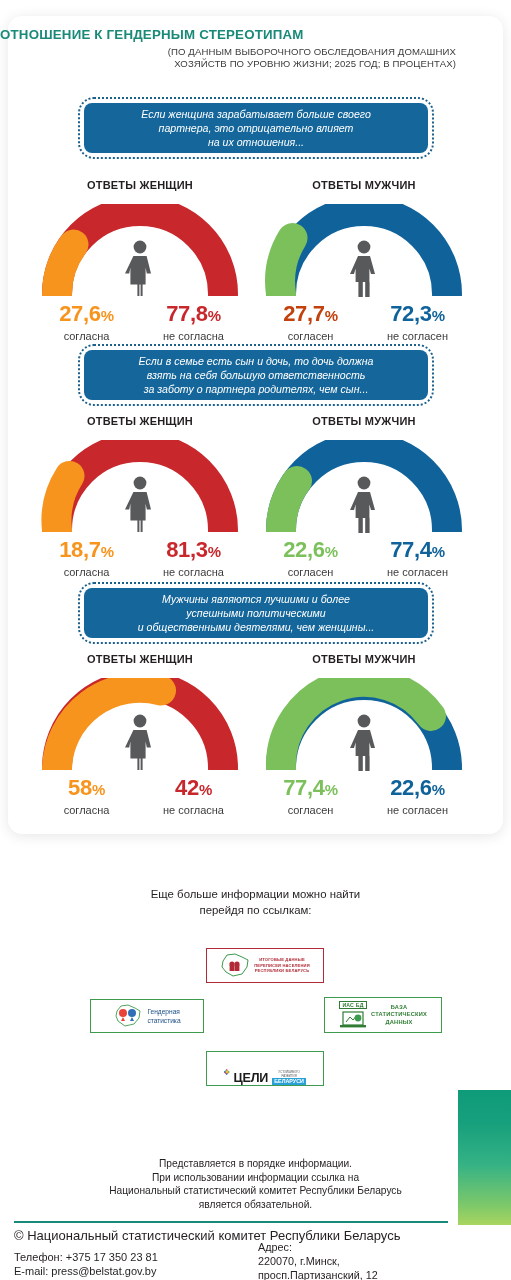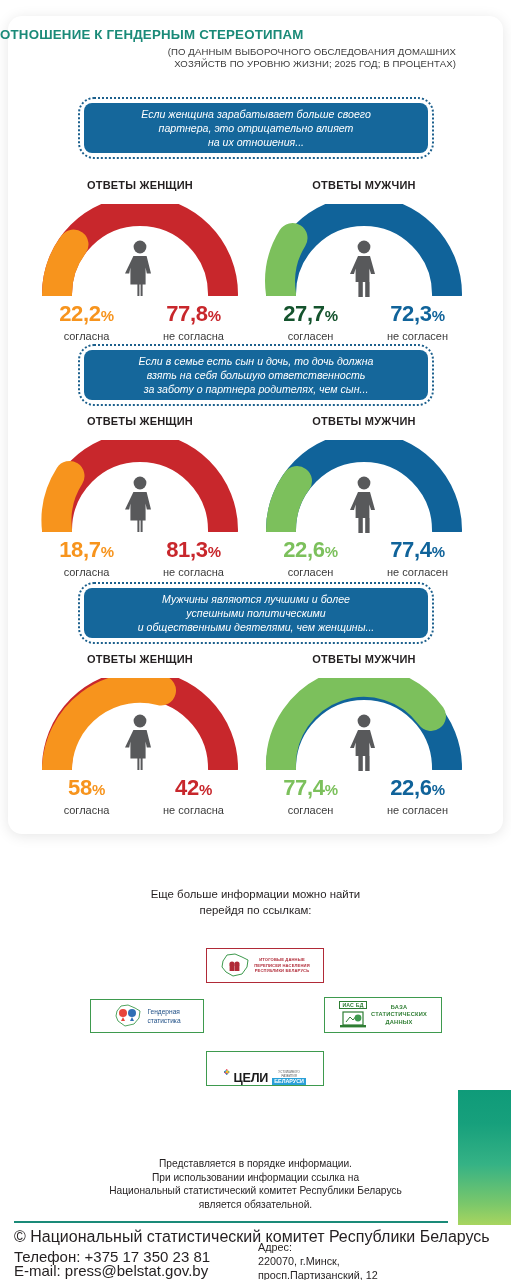--- a/index.html
+++ b/index.html
@@ -122,25 +122,25 @@
     position:absolute; left:0; right:0; top:1157px;
     text-align:center; font-size:10.2px;
     line-height:13.6px; color:#231f20;
   }
   .footer-rule{
     position:absolute; left:14px; top:1221px; width:434px; height:2.4px;
     background:#1a8a78;
   }
   .copyright{
     position:absolute; left:14px; top:1228px;
-    font-size:16px; color:#231f20;
+    font-size:13px; color:#231f20;
   }
   .contact-left{
     position:absolute; left:14px; top:1250px;
-    font-size:15px; line-height:14px; color:#231f20;
+    font-size:11px; line-height:14px; color:#231f20;
   }
   .contact-right{
     position:absolute; left:258px; top:1240px;
     font-size:10.8px; line-height:14px; color:#231f20;
   }
 </style>
 </head>
 <body>
 
 <div class="card"></div>
@@ -169,21 +169,21 @@
     </svg>
     <svg class="person" width="34" height="60" viewBox="0 0 34 60">
       <circle cx="17" cy="9" r="6.4" fill="#58595B"></circle>
       <path d="M10.4 18 h13.2 l4.4 17.5 h-4.2 l-1.2 -6 v17 h-15.2 v-17 l-1.2 6 h-4.2 z" fill="#58595B"></path>
       <rect x="14.4" y="44" width="2" height="14" fill="#58595B"></rect>
       <rect x="17.6" y="44" width="2" height="14" fill="#58595B"></rect>
     </svg>
   </div>
   <div class="values">
     <div class="val">
-      <div class="pct" style="color:#F7941D"><span>22,2</span><span class="sm">%</span></div>
+      <div class="pct" style="color:#F7941D"><span>27,6</span><span class="sm">%</span></div>
       <div class="vlabel">согласна</div>
     </div>
     <div class="val">
       <div class="pct" style="color:#C8272C"><span>77,8</span><span class="sm">%</span></div>
       <div class="vlabel">не согласна</div>
     </div>
   </div>
 </div>
 
 <div class="chart right" style="top:179px">
@@ -195,21 +195,21 @@
     </svg>
     <svg class="person" width="34" height="60" viewBox="0 0 34 60">
       <circle cx="17" cy="9" r="6.4" fill="#58595B"></circle>
       <path d="M11 18 h12 l5 18 h-4 l-1.6 -5.5 v13.5 h-13.8 v-13.5 l-1.6 5.5 h-4 z" fill="#58595B"></path>
       <rect x="11.4" y="44" width="4.4" height="15" fill="#58595B"></rect>
       <rect x="18.2" y="44" width="4.4" height="15" fill="#58595B"></rect>
     </svg>
   </div>
   <div class="values">
     <div class="val">
-      <div class="pct" style="color:#14532d"><span>27,7</span><span class="sm">%</span></div>
+      <div class="pct" style="color:#c2410c"><span>27,7</span><span class="sm">%</span></div>
       <div class="vlabel">согласен</div>
     </div>
     <div class="val">
       <div class="pct" style="color:#10639A"><span>72,3</span><span class="sm">%</span></div>
       <div class="vlabel">не согласен</div>
     </div>
   </div>
 </div>
 
 <div class="statement" style="top:344px">

